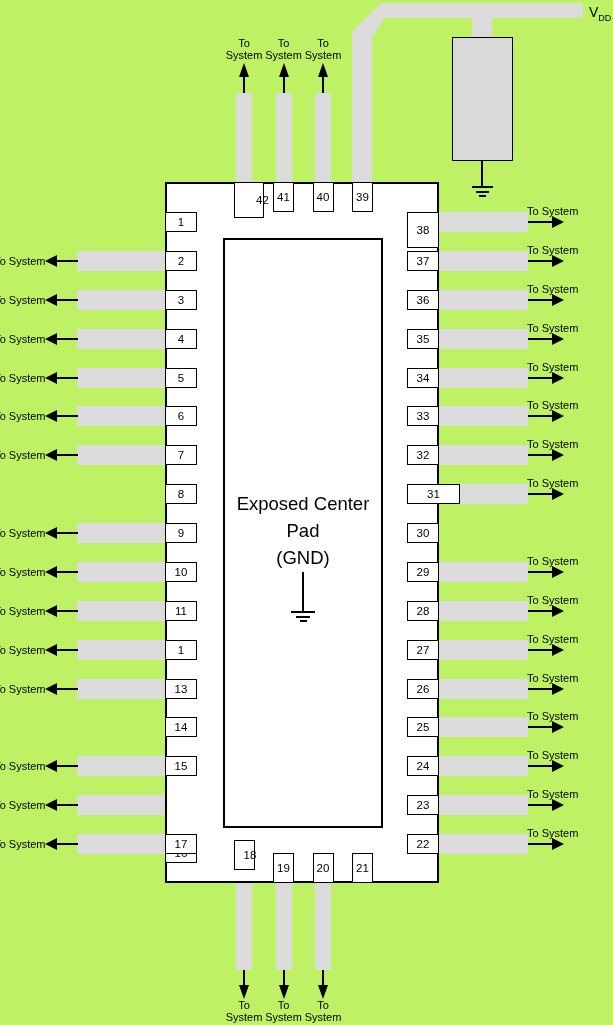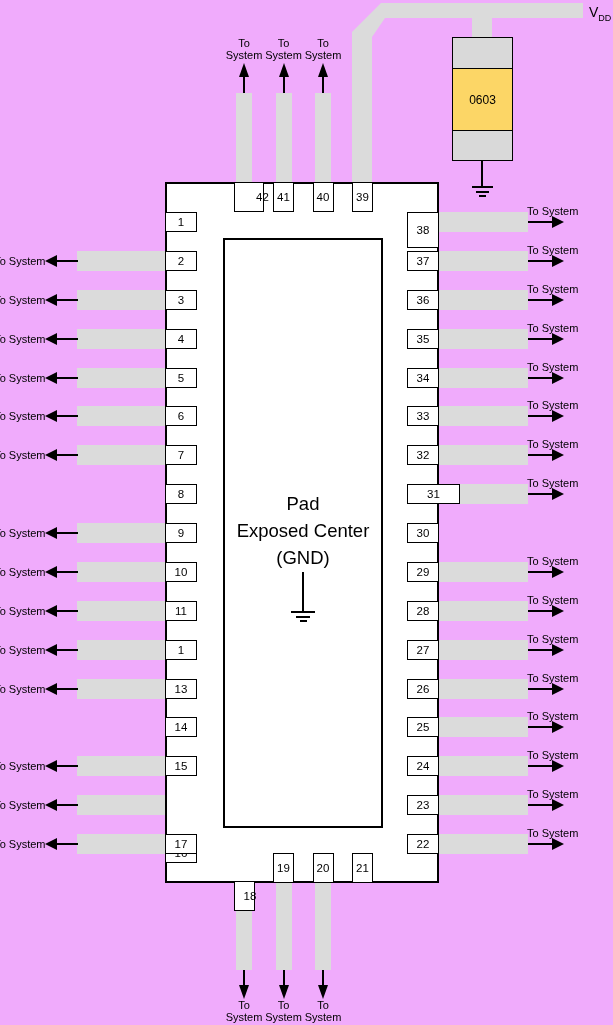--- a/index.html
+++ b/index.html
@@ -1,17 +1,17 @@
 <!DOCTYPE html>
 <html><head>
 <meta charset="utf-8">
 <style>
   html,body{margin:0;padding:0;background:#fff;}
   #canvas{
-    position:relative;width:613px;height:1025px;background:#f0abfc;overflow:hidden;
+    position:relative;width:613px;height:1025px;background:#bef264;overflow:hidden;
     font-family:"Liberation Sans",sans-serif;color:#000;
   }
   .tr{position:absolute;background:#DBDBDB;}
   .box{
     position:absolute;box-sizing:border-box;border:1.5px solid #000;background:#fff;
     display:flex;align-items:center;justify-content:center;font-size:11.5px;
   }
   .aline{position:absolute;height:2px;background:#000;}
   .avline{position:absolute;width:2px;background:#000;}
   .ah-left{position:absolute;width:0;height:0;border-top:6px solid transparent;border-bottom:6px solid transparent;border-right:12px solid #000;}
@@ -40,21 +40,20 @@
 <body>
 
 <div id="canvas">
 
   <div id="vdd-ltrace"></div>
   <div id="vdd-stub"></div>
   <div id="vdd-label"><span>V</span><sub>DD</sub></div>
 
   <div id="capacitor">
     <div id="cap-term-top"></div>
-    <div id="cap-body">0603</div>
     <div id="cap-term-bot"></div>
   </div>
 
   <div class="gbar" style="left:481px;top:161px;width:2px;height:25px;"></div>
   <div class="gbar" style="left:471.5px;top:186px;width:21px;height:2px;"></div>
   <div class="gbar" style="left:475.5px;top:190.5px;width:13px;height:2px;"></div>
   <div class="gbar" style="left:478.5px;top:194.5px;width:7px;height:2px;"></div>
 
   <div id="gen-under">
       <div class="tr" style="left:77px;top:250.875px;width:88px;height:20px;"></div>
@@ -206,22 +205,22 @@
       <div class="avline" style="left:322px;top:970px;height:15px;"></div>
       <div class="ah-down" style="left: 318px; top: 985px;"></div>
       <div class="lbl lbl-c" style="left:293px;top:999px;width:60px;">To</div>
       <div class="lbl lbl-c" style="left:293px;top:1011px;width:60px;">System</div>
     </div>
 
   <div id="ic-outline"></div>
 
   <div id="exposed-pad"></div>
   <div id="pad-text">
+    <div>Exposed Center</div>
     <div>Pad</div>
-    <div>Exposed Center</div>
     <div>(GND)</div>
   </div>
 
   <div class="gbar" style="left:302px;top:572px;width:2px;height:39px;"></div>
   <div class="gbar" style="left:291px;top:611px;width:24px;height:2px;"></div>
   <div class="gbar" style="left:296px;top:615.5px;width:14px;height:2px;"></div>
   <div class="gbar" style="left:299.5px;top:620px;width:7px;height:2px;"></div>
 
   <div id="gen-over">
       <div class="box" style="left:165px;top:212px;width:32px;height:20px;">1</div>
@@ -251,23 +250,23 @@
       <div class="box" style="left:407px;top:484.125px;width:53px;height:20px;">31</div>
       <div class="box" style="left:407px;top:523px;width:32px;height:20px;">30</div>
       <div class="box" style="left:407px;top:561.875px;width:32px;height:20px;">29</div>
       <div class="box" style="left:407px;top:600.75px;width:32px;height:20px;">28</div>
       <div class="box" style="left:407px;top:639.625px;width:32px;height:20px;">27</div>
       <div class="box" style="left:407px;top:678.5px;width:32px;height:20px;">26</div>
       <div class="box" style="left:407px;top:717.375px;width:32px;height:20px;">25</div>
       <div class="box" style="left:407px;top:756.25px;width:32px;height:20px;">24</div>
       <div class="box" style="left:407px;top:795.125px;width:32px;height:20px;">23</div>
       <div class="box" style="left:407px;top:834px;width:32px;height:20px;">22</div>
-      <div class="box" style="left:233.5px;top:182px;width:21px;height:30px;padding-left:28px;">42</div>
+      <div class="box" style="left:233.5px;top:182px;width:21px;height:36px;padding-left:28px;">42</div>
       <div class="box" style="left:273px;top:182px;width:21px;height:30px;">41</div>
       <div class="box" style="left:312.5px;top:182px;width:21px;height:30px;">40</div>
       <div class="box" style="left:352px;top:182px;width:21px;height:30px;">39</div>
-      <div class="box" style="left:233.5px;top:881px;width:21px;height:30px;padding-left:12px;">18</div>
+      <div class="box" style="left:233.5px;top:840px;width:21px;height:30px;padding-left:12px;">18</div>
       <div class="box" style="left:273px;top:853px;width:21px;height:30px;">19</div>
       <div class="box" style="left:312.5px;top:853px;width:21px;height:30px;">20</div>
       <div class="box" style="left:352px;top:853px;width:21px;height:30px;">21</div>
     </div>
 
 </div>
 
 </body></html>

